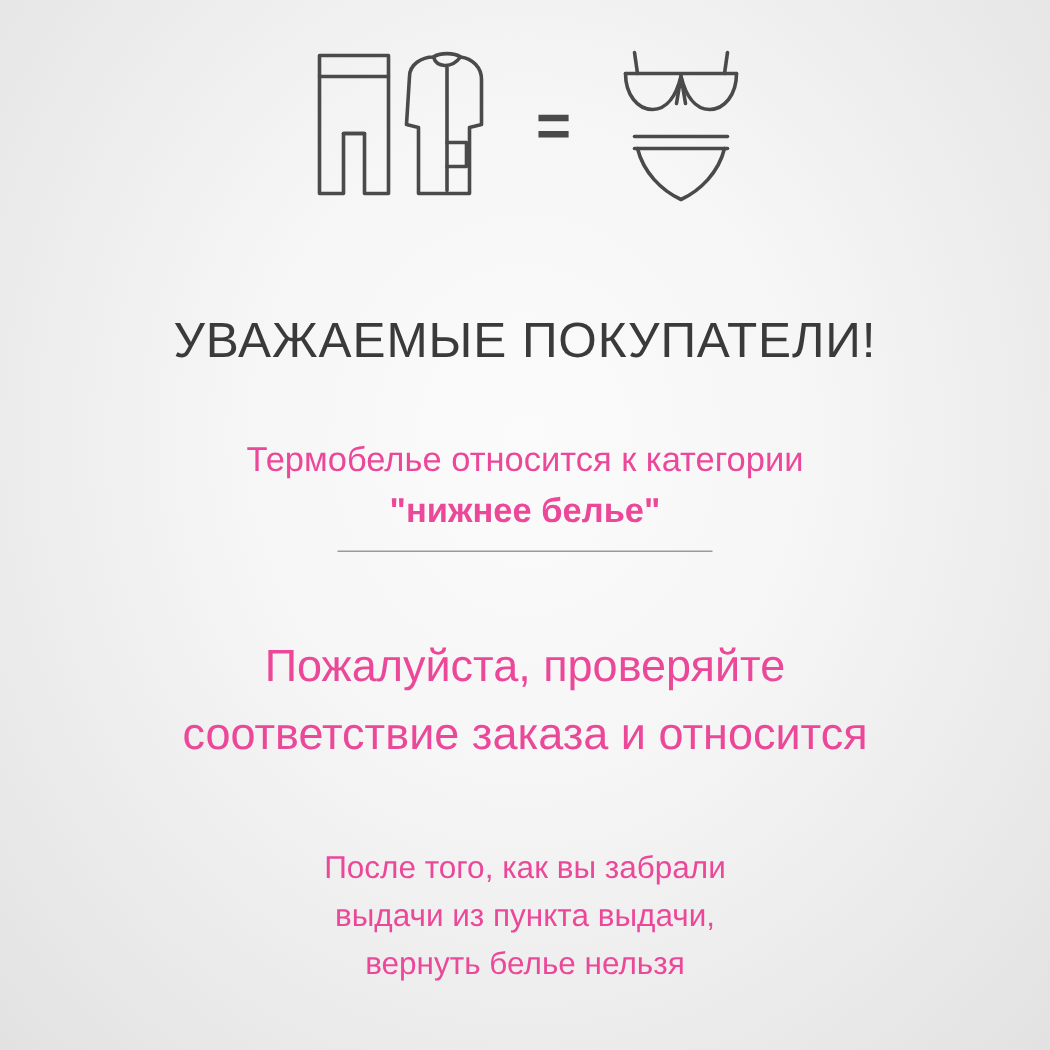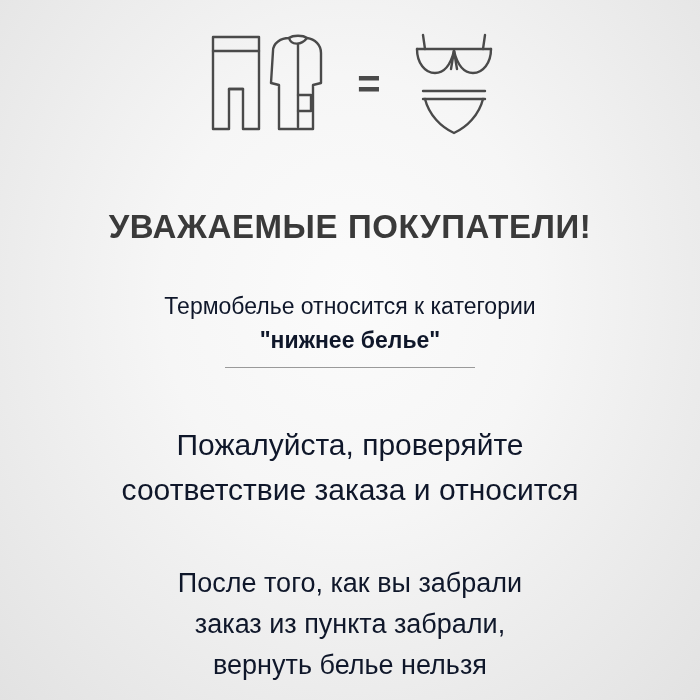--- a/index.html
+++ b/index.html
@@ -43,30 +43,30 @@
     transform: translateY(-2px);
   }
   .icon-box {
     display: block;
   }
 
   
   .headline {
     margin-top: 62px;
     font-size: 33px;
-    font-weight: 700;
+    font-weight: 400;
     letter-spacing: 0.6px;
     color: #3a3a3a;
     text-align: center;
   }
 
   
   .block {
     text-align: center;
-    color: #0f172a;
+    color: #ec4899;
   }
 
   .block-category {
     margin-top: 46px;
     font-size: 23px;
     line-height: 1.3;
   }
   .block-category .emph {
     font-weight: 700;
     display: inline-block;
@@ -80,21 +80,21 @@
   }
 
   .block-check {
     margin-top: 54px;
     font-size: 30px;
     line-height: 1.52;
   }
 
   .block-warning {
     margin-top: 50px;
-    font-size: 27px;
+    font-size: 21px;
     line-height: 1.52;
   }
 
   .line {
     display: block;
     white-space: nowrap;
   }
 </style>
 </head>
 <body>
@@ -151,17 +151,17 @@
     <div class="underline"></div>
   </div>
 
   <div class="block block-check">
     <span class="line">Пожалуйста, проверяйте</span>
     <span class="line">соответствие заказа и относится</span>
   </div>
 
   <div class="block block-warning">
     <span class="line">После того, как вы забрали</span>
-    <span class="line">заказ из пункта забрали,</span>
+    <span class="line">выдачи из пункта выдачи,</span>
     <span class="line">вернуть белье нельзя</span>
   </div>
 
 </div>
 
 </body></html>

